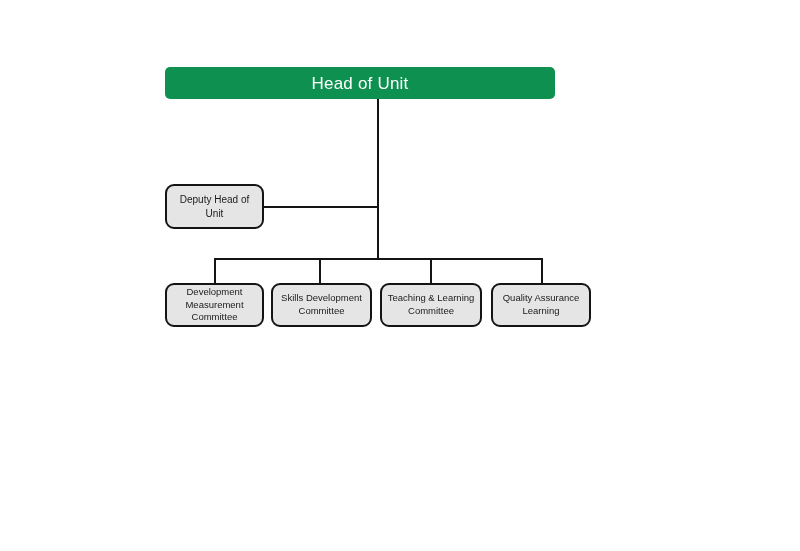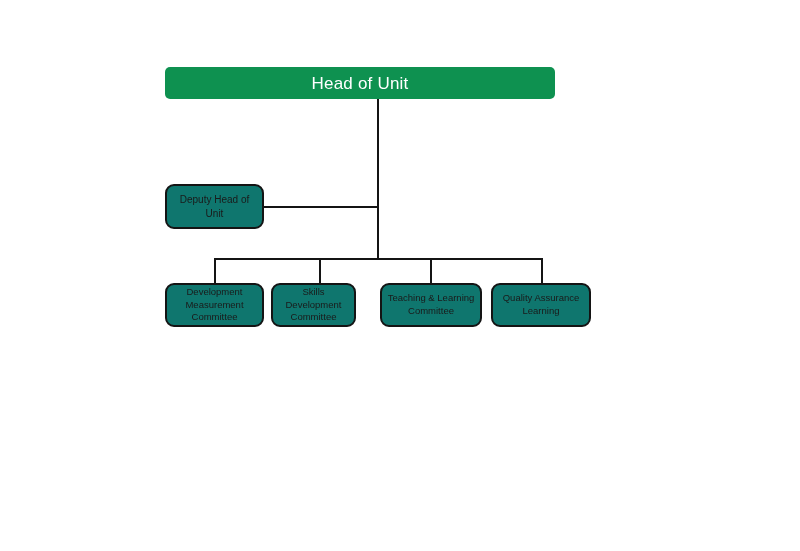--- a/index.html
+++ b/index.html
@@ -40,21 +40,21 @@
     font-weight: 400;
     letter-spacing: 0.2px;
     line-height: 1;
     white-space: nowrap;
   }
 
   
   .node {
     position: absolute;
     box-sizing: border-box;
-    background: #0f766e;
+    background: #e5e5e5;
     border: 2px solid #141414;
     border-radius: 9px;
     display: flex;
     align-items: center;
     justify-content: center;
     text-align: center;
     z-index: 3;
   }
   .node-label {
     color: #1a1a1a;
@@ -72,21 +72,21 @@
     height: 45px;
   }
   .deputy-node .node-label { font-size: 10px; }
 
   
   .committee-node {
     top: 283px;
     height: 44px;
   }
   .c1 { left: 165px; width: 99px; }
-  .c2 { left: 271px; width: 85px; }
+  .c2 { left: 271px; width: 101px; }
   .c3 { left: 380px; width: 102px; }
   .c4 { left: 491px; width: 100px; }
 
   
   .line {
     position: absolute;
     background: #141414;
     z-index: 1;
   }
   .line-v { width: 2px; }

